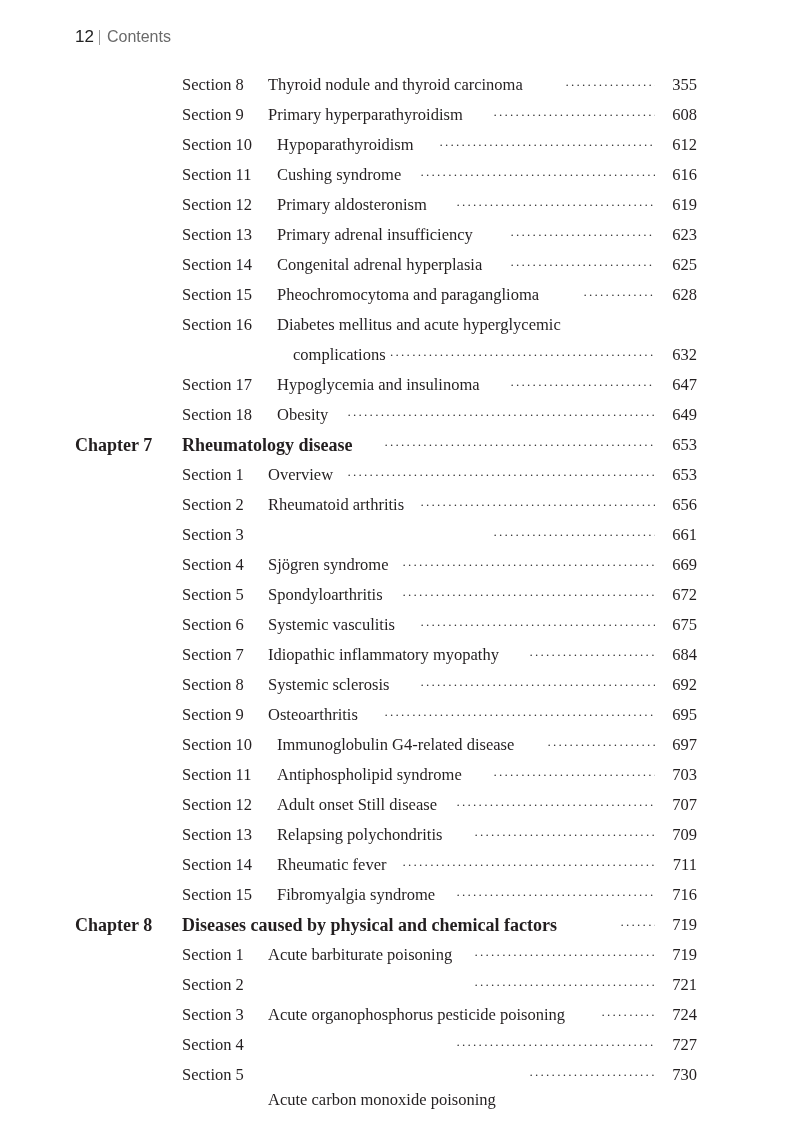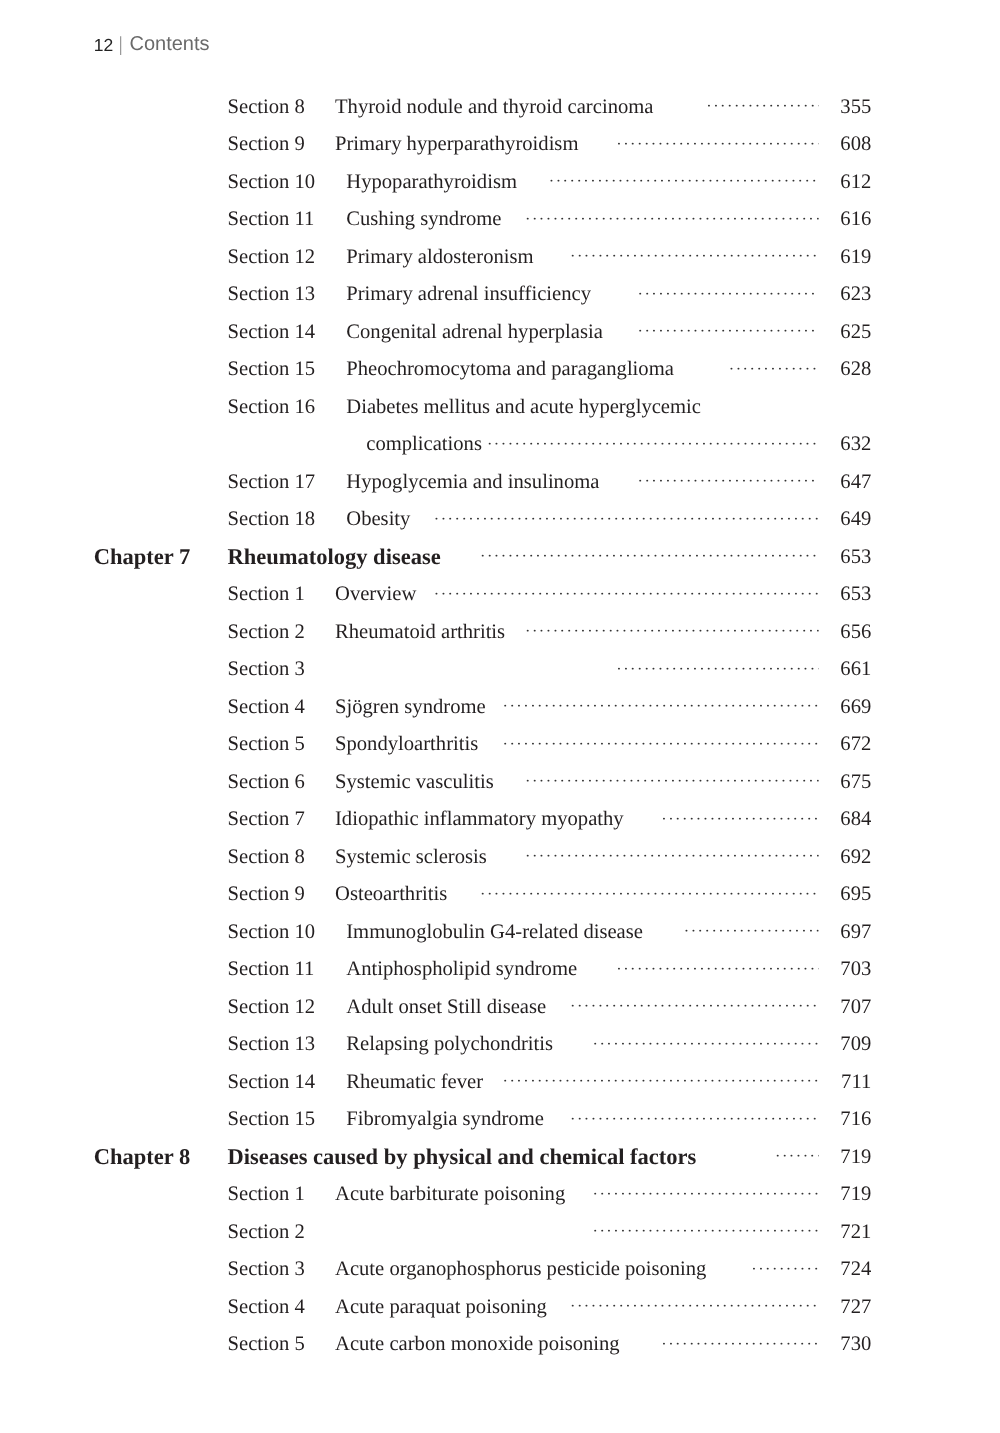--- a/index.html
+++ b/index.html
@@ -1,18 +1,18 @@
 <!DOCTYPE html>
 <html><head>
   <meta charset="utf-8">
   <style>
     html, body { margin: 0; padding: 0; background: #ffffff; }
     body { width: 800px; height: 1146px; position: relative; overflow: hidden; color: #231f20; }
     .header { position: absolute; left: 75px; top: 27px; font-family: "Liberation Sans", "DejaVu Sans", sans-serif; font-size: 16px; color: #3a3a3a; display: flex; align-items: center; }
-    .header .num { font-size: 14px; color: #222; }
+    .header .num { font-size: 17px; color: #222; }
     .header .bar { display: inline-block; width: 1px; height: 15px; background: #9a9a9a; margin: 0 7px 0 5px; }
     .header .title { color: #6a6a6a; }
     .toc { position: absolute; left: 0; top: 70px; width: 800px; font-family: "Liberation Serif", "DejaVu Serif", serif; }
     .row { position: relative; height: 30px; font-size: 16.5px; line-height: 30px; }
     .row .label { position: absolute; left: 182px; white-space: nowrap; }
     .row .title { position: absolute; white-space: nowrap; background: #fff; padding-right: 4px; }
     .row .leader { position: absolute; right: 145px; top: 0; overflow: hidden; white-space: nowrap; letter-spacing: 1.2px; color: #333; font-size: 13px; }
     .row .page { position: absolute; right: 103px; white-space: nowrap; }
     .row.chapter { font-weight: bold; font-size: 18px; height: 30px; }
     .row.chapter .label { left: 75px; }
@@ -213,22 +213,21 @@
     </div>
     <div class="row">
       <span class="label">Section 3</span>
       <span class="leader" style="left: 601px;">················································································</span>
       <span class="title" style="left: 268px;">Acute organophosphorus pesticide poisoning</span>
       <span class="page">724</span>
     </div>
     <div class="row">
       <span class="label">Section 4</span>
       <span class="leader" style="left: 456px;">················································································</span>
-      <span class="title" style="left: 268px;">Acute paraquat poisoning</span>
       <span class="page">727</span>
     </div>
     <div class="row">
       <span class="label">Section 5</span>
       <span class="leader" style="left: 529px;">················································································</span>
-      <span class="title" style="left: 268px;">Acute carbon monoxide poisoning</span>
+      <span class="title" style="left: 268px; margin-top: 25px;">Acute carbon monoxide poisoning</span>
       <span class="page">730</span>
     </div>
   </div>
 
 </body></html>

